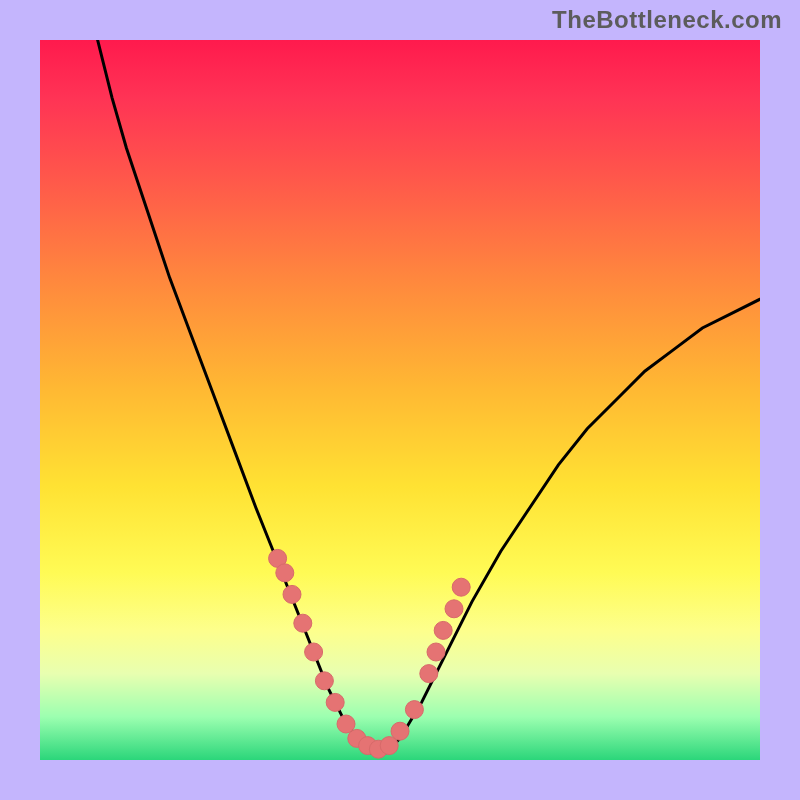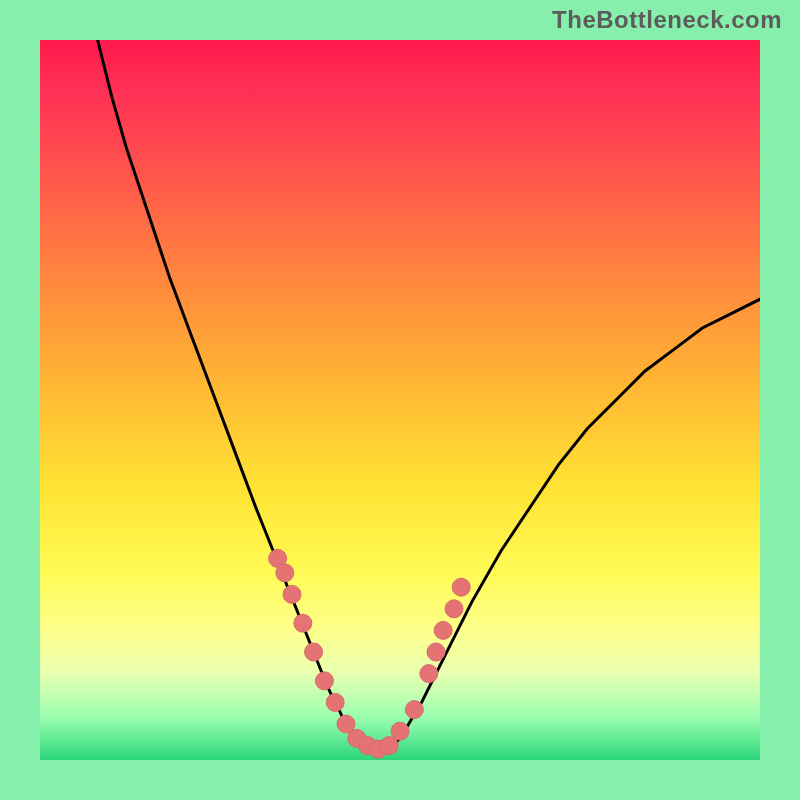--- a/index.html
+++ b/index.html
@@ -10,21 +10,21 @@
     background: #000;
     font-family: Arial, Helvetica, sans-serif;
     overflow: hidden;
   }
   .frame {
     position: absolute;
     left: 0;
     top: 0;
     width: 800px;
     height: 800px;
-    background: #86efac;
+    background: #c4b5fd;
   }
   .plot {
     position: absolute;
     left: 40px;
     top: 40px;
     width: 720px;
     height: 720px;
     background: linear-gradient(
       to bottom,
       #ff1a4d 0%,

